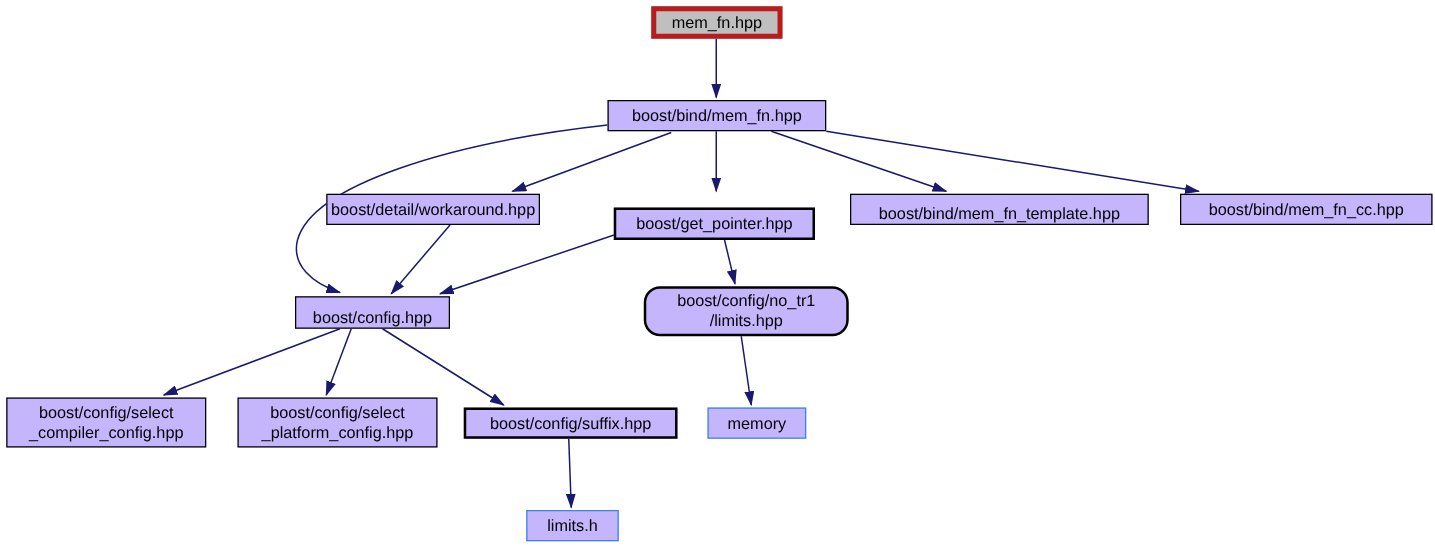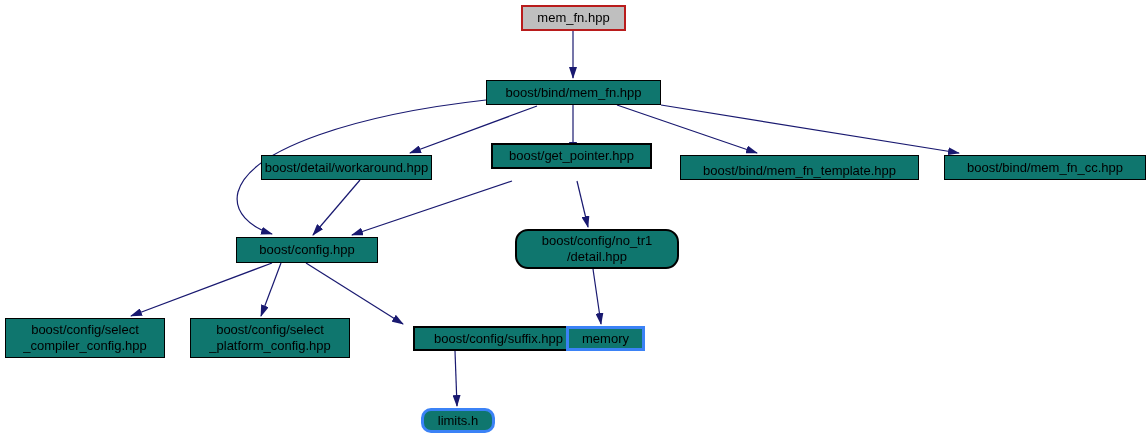--- a/index.html
+++ b/index.html
@@ -19,36 +19,36 @@
     position: absolute;
     left: 0;
     top: 0;
     width: 1148px;
     height: 440px;
     z-index: 1;
   }
   .node {
     position: absolute;
     box-sizing: border-box;
-    background: #0f766e;
+    background: #c4b5fd;
     color: #000000;
     font-size: 13px;
     line-height: 16px;
     display: flex;
     flex-direction: column;
     align-items: center;
     justify-content: center;
     text-align: center;
     white-space: nowrap;
     z-index: 2;
   }
   .node.internal { border: 1px solid #000000; }
   .node.internal.thick { border-width: 2px; }
-  .node.focus { background: #bfbfbf; border: 2px solid #b91c1c; }
-  .node.external { border: 3px solid #3b82f6; }
+  .node.focus { background: #bfbfbf; border: 4px solid #b91c1c; }
+  .node.external { border: 1px solid #3b82f6; }
   .node span { display: block; }
 </style>
 </head>
 <body>
 
 <div class="canvas">
   <svg class="edges" xmlns="http://www.w3.org/2000/svg">
     <defs>
       <marker id="arrowhead" markerUnits="userSpaceOnUse" markerWidth="12" markerHeight="8" refX="11" refY="4" orient="auto">
         <path d="M0,0 L12,4 L0,8 z" fill="#191970"></path>
@@ -74,47 +74,47 @@
   <div id="node-layer">
       <div class="node focus" title="mem_fn.hpp" style="left: 521px; top: 5px; width: 105px; height: 26px;">
         <span>mem_fn.hpp</span>
       </div>
       <div class="node internal" title="boost/bind/mem_fn.hpp" style="left: 486px; top: 80px; width: 175px; height: 25px;">
         <span>boost/bind/mem_fn.hpp</span>
       </div>
       <div class="node internal" title="boost/detail/workaround.hpp" style="left: 261px; top: 155px; width: 171px; height: 25px;">
         <span>boost/detail/workaround.hpp</span>
       </div>
-      <div class="node internal thick" title="boost/get_pointer.hpp" style="left: 491px; top: 143px; width: 161px; height: 26px;">
+      <div class="node internal thick" title="boost/get_pointer.hpp" style="left: 491px; top: 166px; width: 161px; height: 26px;">
         <span>boost/get_pointer.hpp</span>
       </div>
       <div class="node internal" title="boost/bind/mem_fn_template.hpp" style="left: 680px; top: 155px; width: 239px; height: 25px; justify-content: flex-end;">
         <span>boost/bind/mem_fn_template.hpp</span>
       </div>
       <div class="node internal" title="boost/bind/mem_fn_cc.hpp" style="left: 944px; top: 155px; width: 202px; height: 25px;">
         <span>boost/bind/mem_fn_cc.hpp</span>
       </div>
-      <div class="node internal" title="boost/config.hpp" style="left: 236px; top: 237px; width: 142px; height: 26px;">
+      <div class="node internal" title="boost/config.hpp" style="left: 236px; top: 237px; width: 124px; height: 26px; justify-content: flex-end;">
         <span>boost/config.hpp</span>
       </div>
       <div class="node internal thick" title="boost/config/no_tr1/memory.hpp" style="left: 515px; top: 229px; width: 164px; height: 40px; border-radius: 13px;">
         <span>boost/config/no_tr1</span>
-        <span>/detail.hpp</span>
+        <span>/limits.hpp</span>
       </div>
       <div class="node internal" title="boost/config/select_compiler_config.hpp" style="left: 5px; top: 318px; width: 160px; height: 40px;">
         <span>boost/config/select</span>
         <span>_compiler_config.hpp</span>
       </div>
       <div class="node internal" title="boost/config/select_platform_config.hpp" style="left: 190px; top: 318px; width: 160px; height: 40px;">
         <span>boost/config/select</span>
         <span>_platform_config.hpp</span>
       </div>
-      <div class="node internal thick" title="boost/config/suffix.hpp" style="left: 371px; top: 326px; width: 171px; height: 25px; margin-left: 42px;">
+      <div class="node internal thick" title="boost/config/suffix.hpp" style="left: 371px; top: 326px; width: 171px; height: 25px;">
         <span>boost/config/suffix.hpp</span>
       </div>
       <div class="node external" title="memory" style="left: 566px; top: 326px; width: 79px; height: 25px;">
         <span>memory</span>
       </div>
-      <div class="node external" title="limits.h" style="left: 421px; top: 408px; width: 74px; height: 25px; border-radius: 10px;">
+      <div class="node external" title="limits.h" style="left: 421px; top: 408px; width: 74px; height: 25px;">
         <span>limits.h</span>
       </div>
     </div>
 </div>
 
 </body></html>

